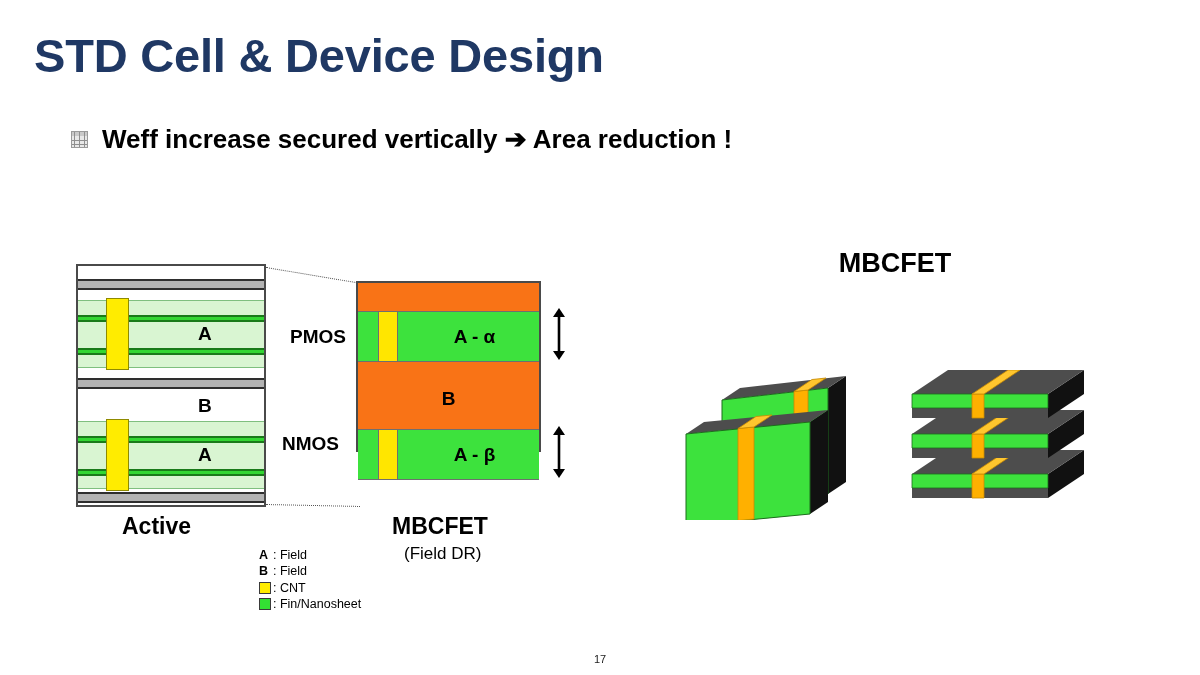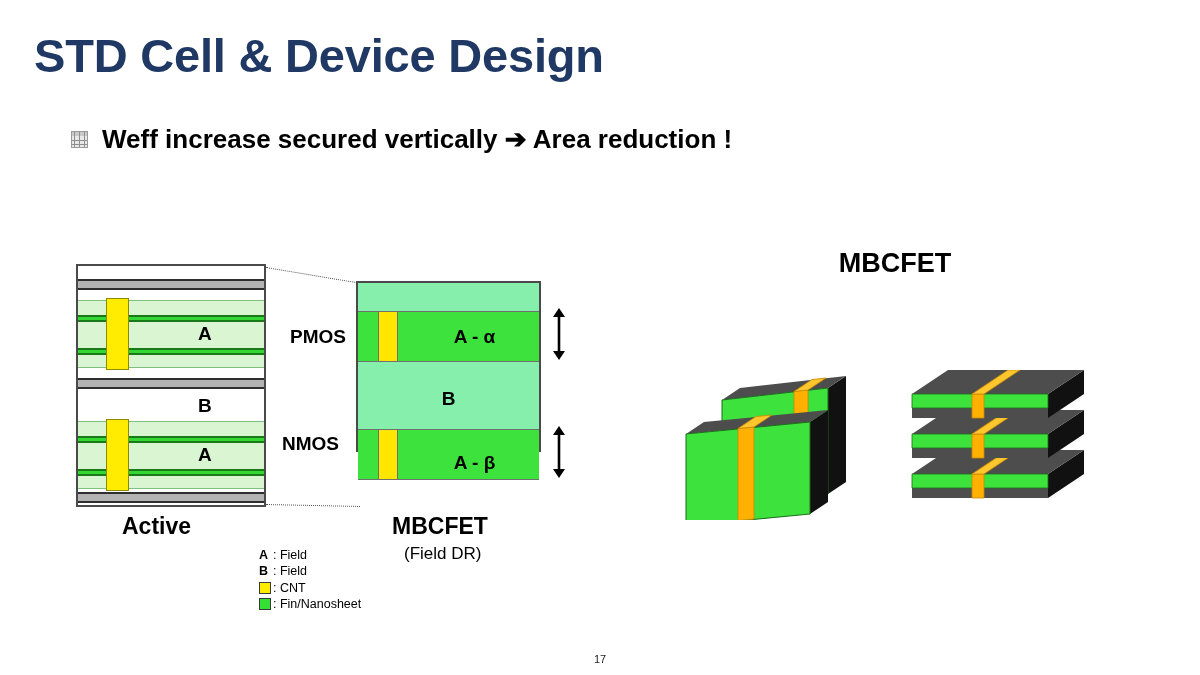--- a/index.html
+++ b/index.html
@@ -134,21 +134,21 @@
     border-top: 1px dotted #555;
   }
 
   
   #mbcfet-box {
     position: absolute;
     left: 296px;
     top: 26px;
     width: 185px;
     height: 171px;
-    background: #86efac;
+    background: #f97316;
     border: 2px solid #4a4a4a;
     box-sizing: border-box;
   }
   .mb-bar {
     position: absolute;
     left: 0;
     right: 0;
     background: #3de23d;
     border-top: 1px solid #6f6f6f;
     border-bottom: 1px solid #6f6f6f;
@@ -309,21 +309,21 @@
 
     <div class="mb-bar" style="top:28px; height:51px;">
       <div class="cnt-mb" style="left:20px;"></div>
       <div class="mb-letter" style="top:14px; padding-left:52px;">A - α</div>
     </div>
 
     <div class="mb-letter" style="top:105px;">B</div>
 
     <div class="mb-bar" style="top:146px; height:51px;">
       <div class="cnt-mb" style="left:20px;"></div>
-      <div class="mb-letter" style="top:14px; padding-left:52px;margin-top:8px;">A - β</div>
+      <div class="mb-letter" style="top:14px; padding-left:52px;">A - β</div>
     </div>
   </div>
 
   <svg class="dbl-arrow" style="left:490px; top:52px;" width="18" height="54" viewBox="0 0 18 54">
     <defs>
       <marker id="ah-up" markerWidth="9" markerHeight="9" refX="4.5" refY="8" orient="auto">
         <path d="M0.5,8 L4.5,0 L8.5,8 Z" fill="#000"></path>
       </marker>
       <marker id="ah-dn" markerWidth="9" markerHeight="9" refX="4.5" refY="8" orient="auto">
         <path d="M0.5,8 L4.5,0 L8.5,8 Z" fill="#000"></path>

